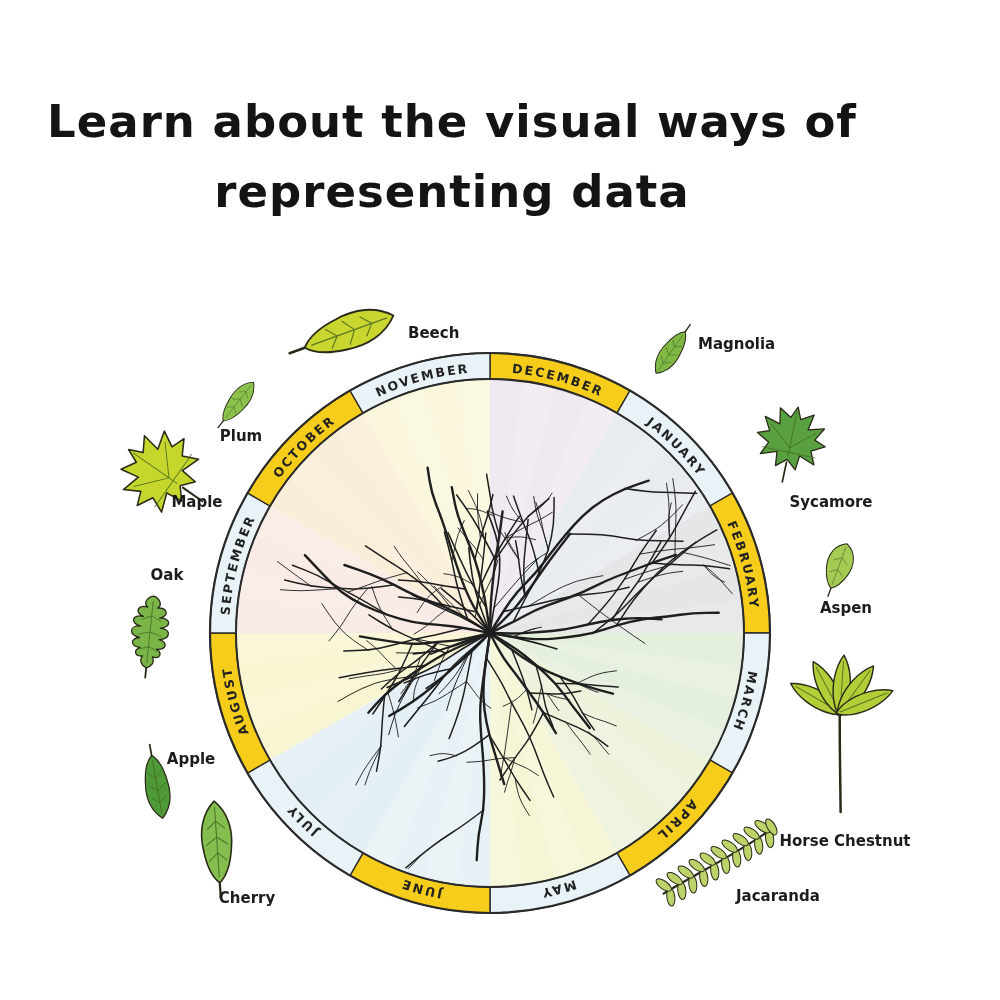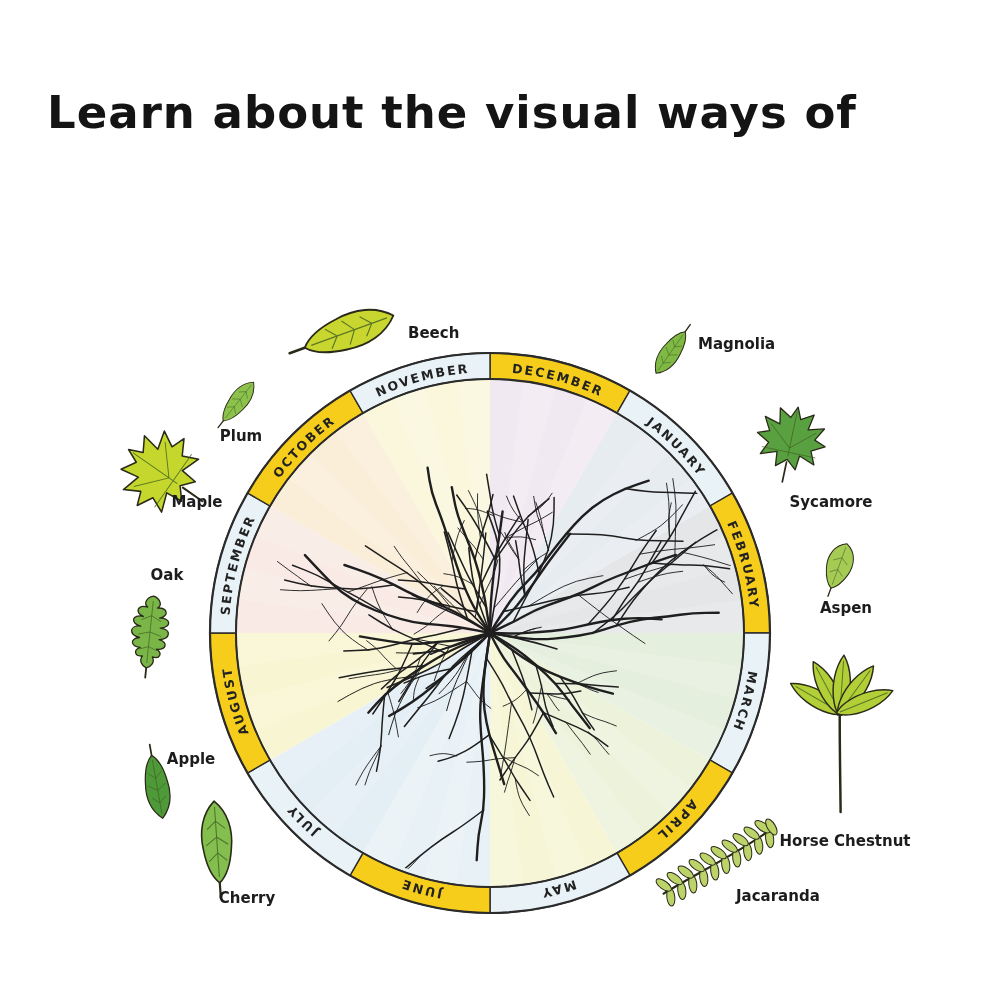--- a/index.html
+++ b/index.html
@@ -1,32 +1,33 @@
 <!DOCTYPE html>
 <html><head>
 <meta charset="utf-8">
 <style>
   html,body{margin:0;padding:0;}
   body{
     width:1000px;height:1000px;position:relative;background:#ffffff;overflow:hidden;
     font-family:"DejaVu Sans","Liberation Sans",sans-serif;
   }
   .title{
-    position:absolute;top:78px;left:0;width:904px;text-align:center;
+    position:absolute;top:87px;left:0;width:904px;text-align:center;
     color:#141414;font-weight:bold;font-size:45px;letter-spacing:1px;line-height:1.55;
     margin:0;
   }
   .title span{display:block;}
   #scene{position:absolute;left:0;top:0;}
 </style>
 </head>
 <body>
 
 <h1 class="title">
   <span>Learn about the visual ways of</span>
+  <span>representing data</span>
 </h1>
 
 <svg id="scene" width="1000" height="1000" viewBox="0 0 1000 1000">
     <defs>
       <clipPath id="innerClip">
         <circle cx="490" cy="633" r="250"></circle>
       </clipPath>
       <path id="rimTextPath" fill="none" d="M490,372 A261,261 0 1 1 490,894 A261,261 0 1 1 490,372"></path>
     </defs>
     <g>

